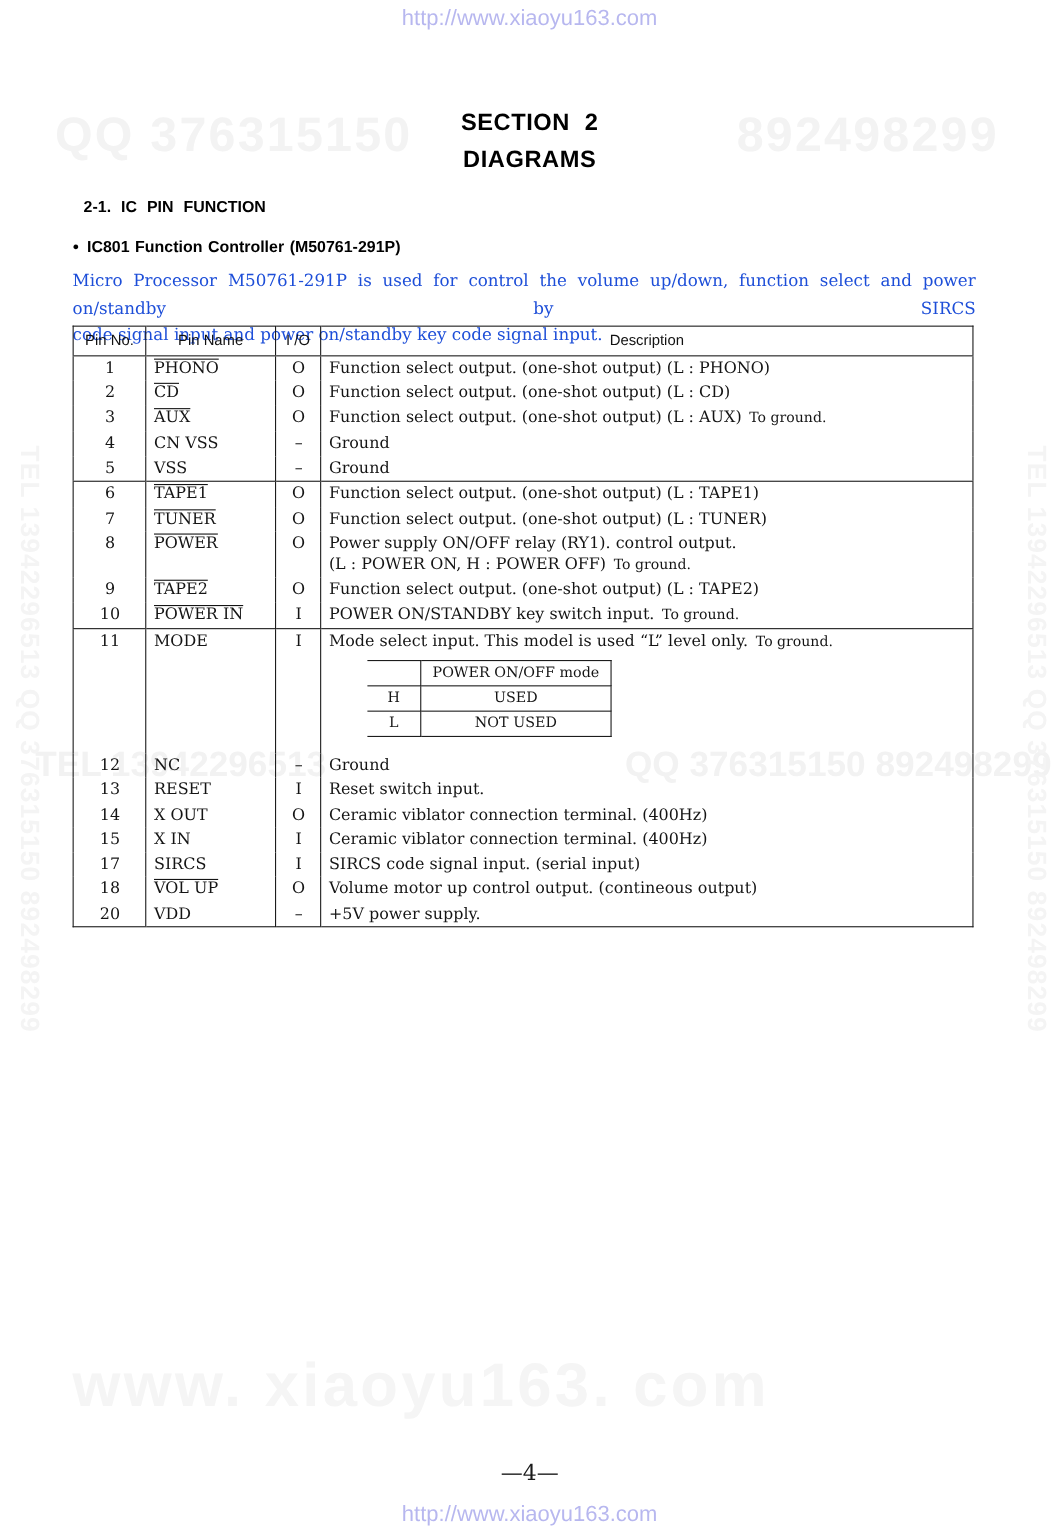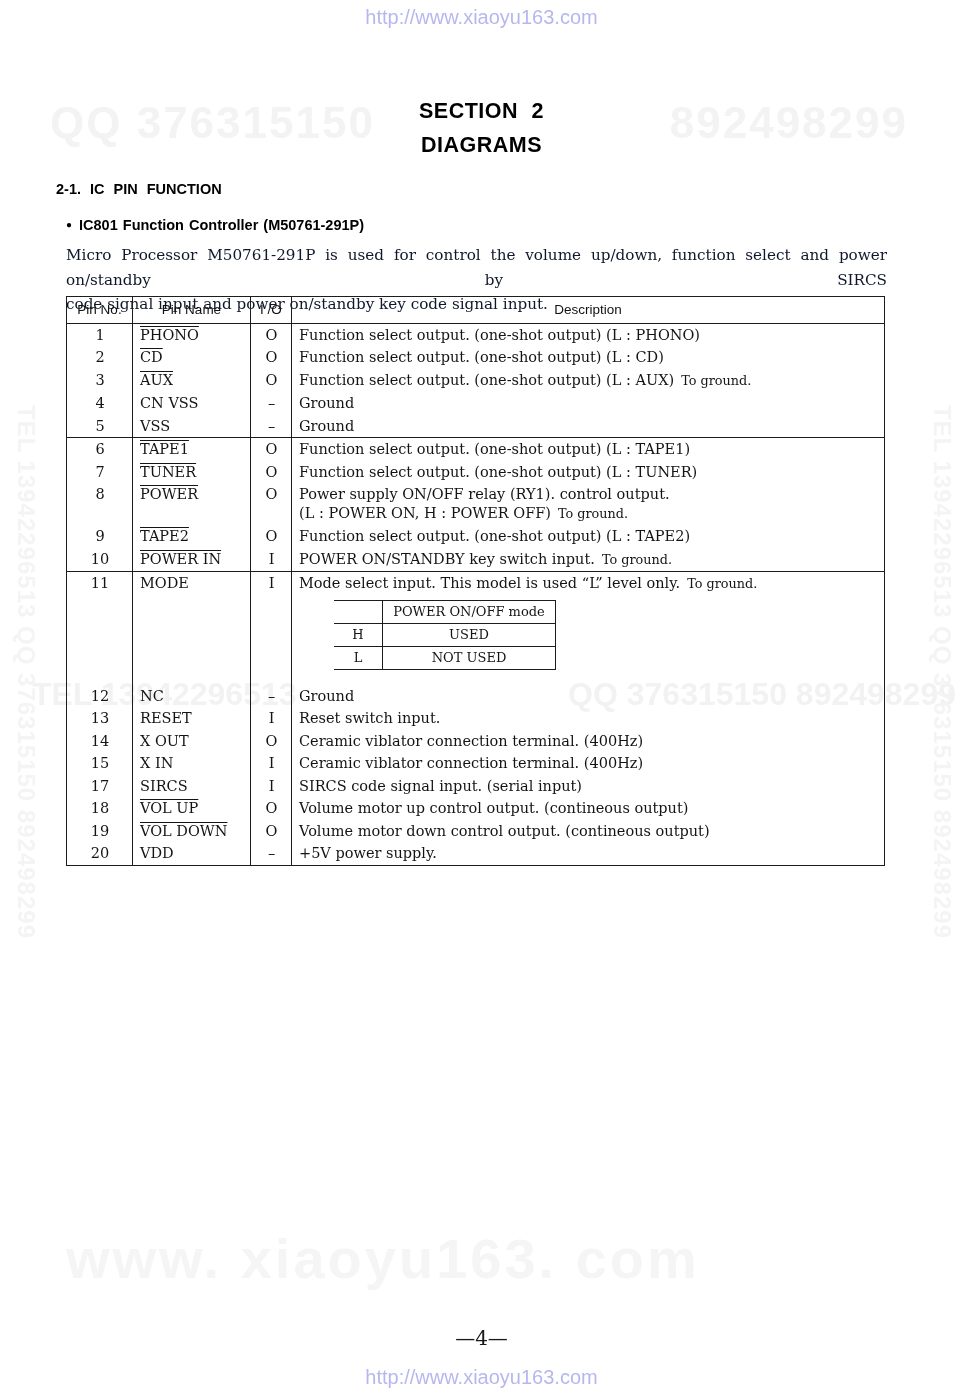--- a/index.html
+++ b/index.html
@@ -22,29 +22,29 @@
   .wm-side-left { left:40px; top:405px; }
   .wm-side-right { left:956px; top:405px; }
   .wm-big { top:1226px; left:66px; font-family:"Liberation Sans", sans-serif; font-weight:bold;
     font-size:56px; letter-spacing:3px; color:#f5f5f5; }
 
   .content { position:absolute; inset:0; z-index:2;text-decoration:underline; }
   .page-title { position:absolute; top:94px; left:0; right:0; text-align:center;
     font-family:"Liberation Sans", sans-serif; font-weight:bold; font-size:21.5px;
     line-height:34px; letter-spacing:0.5px; color:#000; }
   .page-title .t1 { word-spacing:7px; }
-  .sec-heading { position:absolute; top:181px; left:56px;
+  .sec-heading { position:absolute; top:181px; left:76px;
     font-family:"Liberation Sans", sans-serif; font-weight:bold; font-size:14.5px;
     word-spacing:5px; color:#000; }
   .bullet-line { position:absolute; top:217px; left:66px;
     font-family:"Liberation Sans", sans-serif; font-weight:bold; font-size:14.5px;
     word-spacing:1px; color:#000; }
   .bullet-line .bullet { font-size:10px; vertical-align:2px; margin-right:7px; }
   .intro { position:absolute; top:243px; left:66px; width:821px;
-    font-size:15.2px; line-height:24.5px; color:#0f172a; }
+    font-size:15.2px; line-height:24.5px; color:#1d4ed8; }
   .intro .l1 { text-align:justify; text-align-last:justify; }
 
   table.pin-table { position:absolute; top:296px; left:66px; width:819px;
     border-collapse:collapse; table-layout:fixed; background:transparent;
     font-family:"DejaVu Serif", serif; font-size:14.5px; color:#141414;
     border:1.6px solid #1c1c1c; }
   .pin-table td { border-left:1.3px solid #1c1c1c; vertical-align:top;
     padding:2px 6px 2px 7px; line-height:18.5px; }
   .pin-table td:first-child { border-left:none;margin-top:26px; }
   .pin-table thead td { border-bottom:1.3px solid #1c1c1c;
@@ -263,28 +263,20 @@
   </tr>
         <tr>
     <td class="c-no">18</td>
     <td class="c-name"><span class="name-text ov">VOL UP</span></td>
     <td class="c-io">O</td>
     <td class="c-desc">
       <div class="desc-line"><span class="desc-text">Volume motor up control output. (contineous output)</span></div>
     </td>
   </tr>
         <tr>
-    <td class="c-no">19</td>
-    <td class="c-name"><span class="name-text ov">VOL DOWN</span></td>
-    <td class="c-io">O</td>
-    <td class="c-desc">
-      <div class="desc-line"><span class="desc-text">Volume motor down control output. (contineous output)</span></div>
-    </td>
-  </tr>
-        <tr>
     <td class="c-no">20</td>
     <td class="c-name"><span class="name-text">VDD</span></td>
     <td class="c-io">–</td>
     <td class="c-desc">
       <div class="desc-line"><span class="desc-text">+5V power supply.</span></div>
     </td>
   </tr>
       </tbody>
   </table>
 

